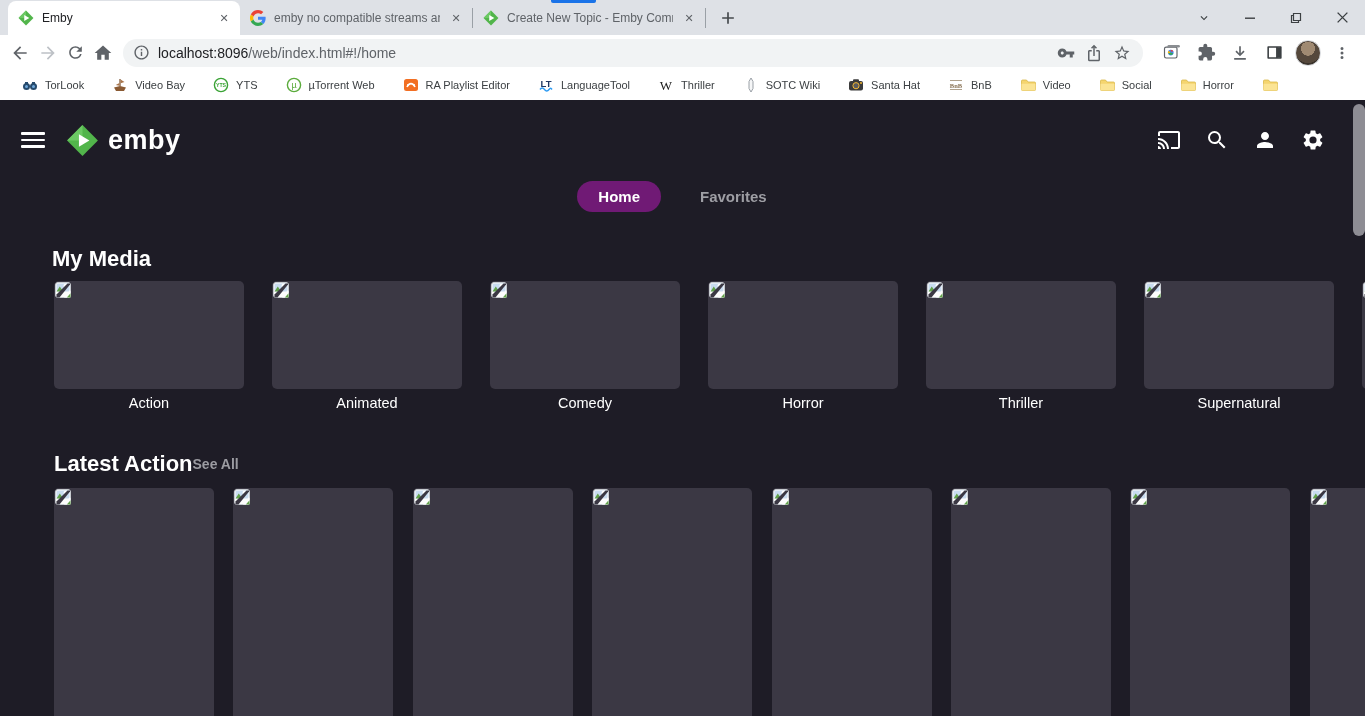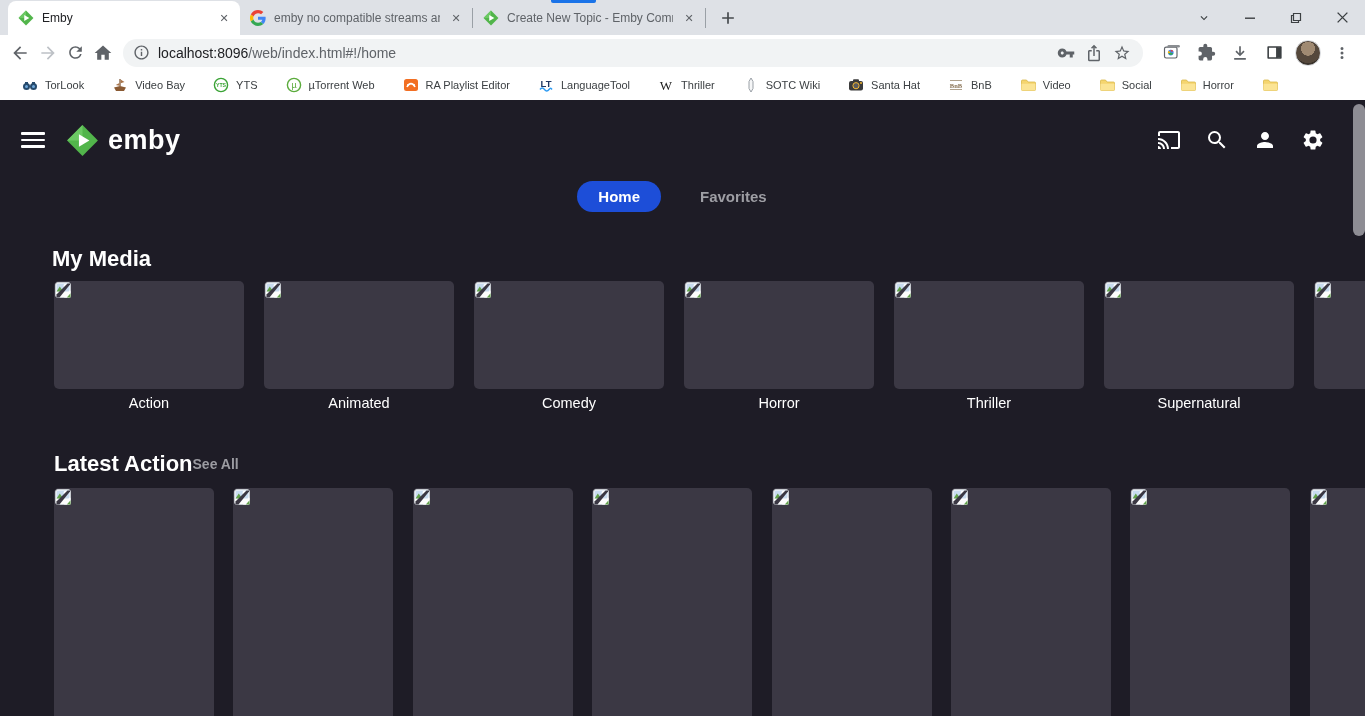--- a/index.html
+++ b/index.html
@@ -52,28 +52,28 @@
   .logo { display:flex; align-items:center; gap:9px; margin-left:21px; }
   .logo .logo-text { color:#fff; font-size:27px; font-weight:bold; letter-spacing:.5px; }
   .header-spacer { flex:1; }
   .premiere-btn { background:#52b54b; color:#fff; border:none; border-radius:100px; padding:10px 22px;
                   font-size:15px; font-weight:bold; font-family:inherit; margin-right:27px; }
   .hdr-icon { width:24px; height:24px; display:flex; align-items:center; justify-content:center; margin-left:24px; }
   .hdr-icon svg { fill:#fff; }
 
   .nav-tabs { height:32px; display:flex; justify-content:center; align-items:center; gap:18px; }
   .pill { padding:7px 21px; border-radius:100px; font-size:15px; font-weight:bold; color:#9e9ea4; }
-  .pill.active { background:#1d4ed8; color:#fff; }
+  .pill.active { background:#701a75; color:#fff; }
 
   .section-title { color:#fff; font-size:22px; font-weight:bold; line-height:27px; }
   .sec1-title { margin:33px 0 0 52px; }
   .sec2-head { margin:37px 54px 0 54px; display:flex; align-items:center; justify-content:flex-start; }
   .see-all { color:#9b9ba1; font-size:14px; font-weight:bold; margin-right:6px; }
 
-  .media-row { display:flex; gap:20px; margin:9px 0 0 54px; }
+  .media-row { display:flex; gap:28px; margin:9px 0 0 54px; }
   .media-cell { flex:0 0 190px; }
   .media-card { width:190px; height:108px; background:#3b3844; border-radius:5px; position:relative; }
   .broken { position:absolute; top:1px; left:1px; width:16px; height:16px; }
   .media-label { margin-top:6px; height:18px; text-align:center; color:#fff; font-size:14.5px; font-weight:500; }
 
   .poster-row { display:flex; gap:19.4px; margin:11px 0 0 54px; }
   .poster-card { flex:0 0 160px; height:240px; background:#3b3844; border-radius:5px; position:relative; }
 
   .scroll-thumb { position:absolute; top:4px; right:0; width:12px; height:132px; background:#8e8d94; border-radius:6px; }
 </style>

